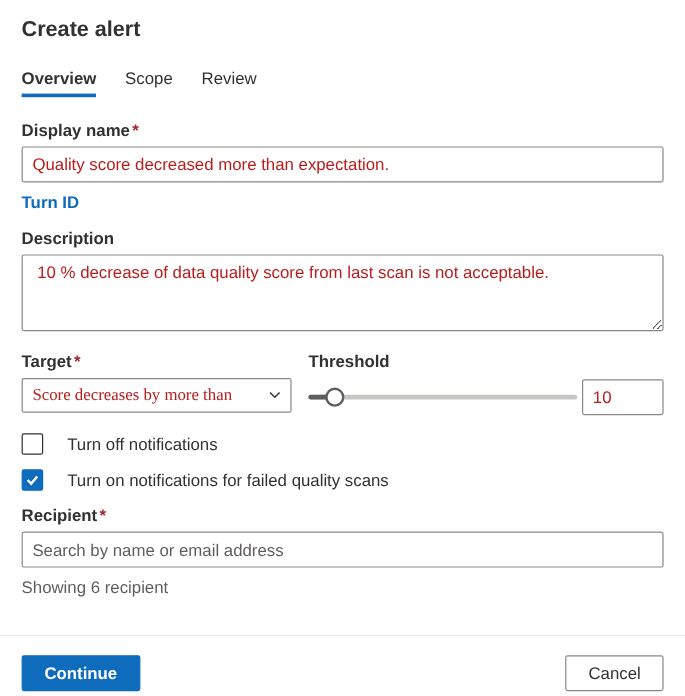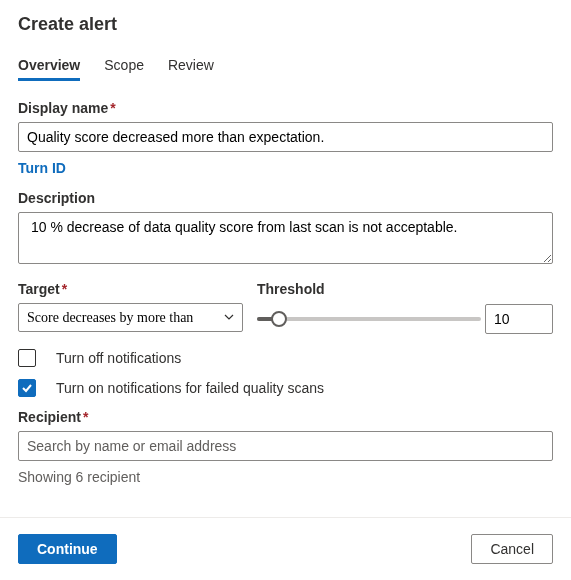--- a/index.html
+++ b/index.html
@@ -46,24 +46,24 @@
     display: block;
   }
   .req { color: #a4262c; margin-left: 2px; }
   .text-input, .textarea, .select, .search-input, .num-input {
     width: 100%;
     border: 1px solid #8a8886;
     border-radius: 2px;
     padding: 6px 8px;
     font-family: inherit;
     font-size: 14px;
-    color: #000000;
-    background: #fff;
-  }
-  .textarea { height: 52px; resize: both; padding-left: 12px; }
+    color: #b91c1c;
+    background: #fff;
+  }
+  .textarea { height: 64px; resize: both; padding-left: 12px; }
   .row { margin-bottom: 14px; }
   .link {
     color: #0f6cbd;
     font-weight: 600;
     cursor: pointer;
     margin-top: 8px;
     display: inline-block;
     font-size: 14px;
   }
   .two-col {

